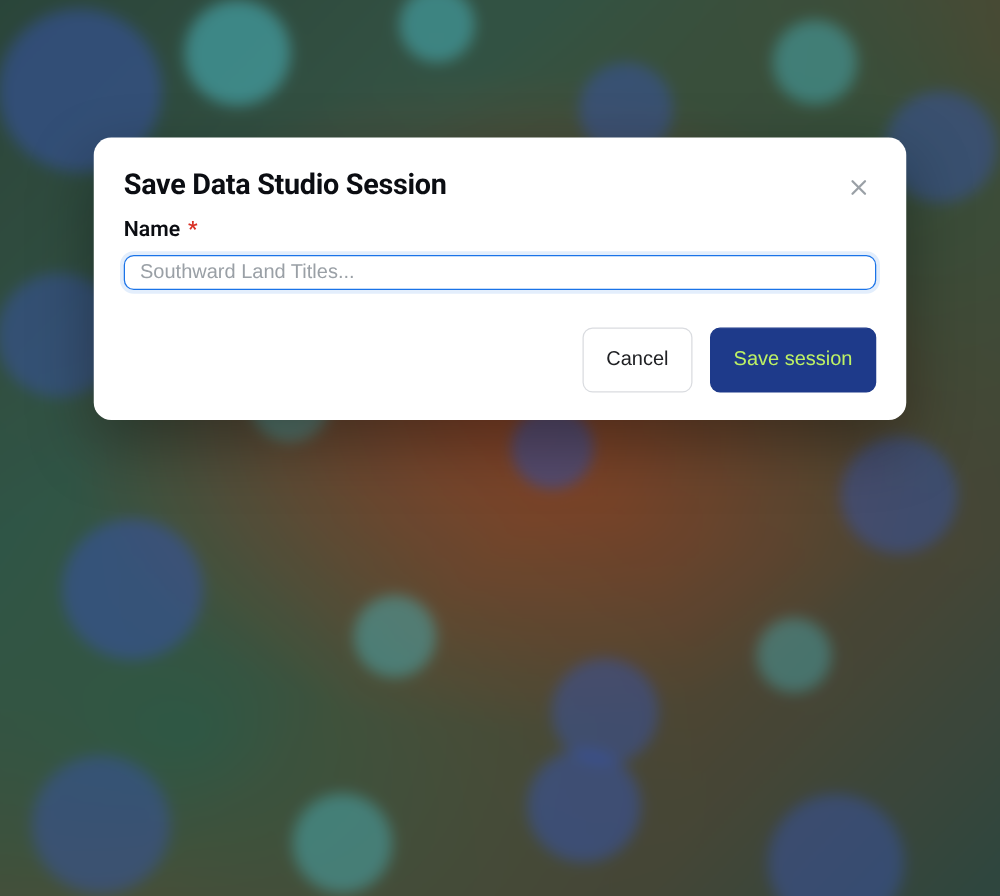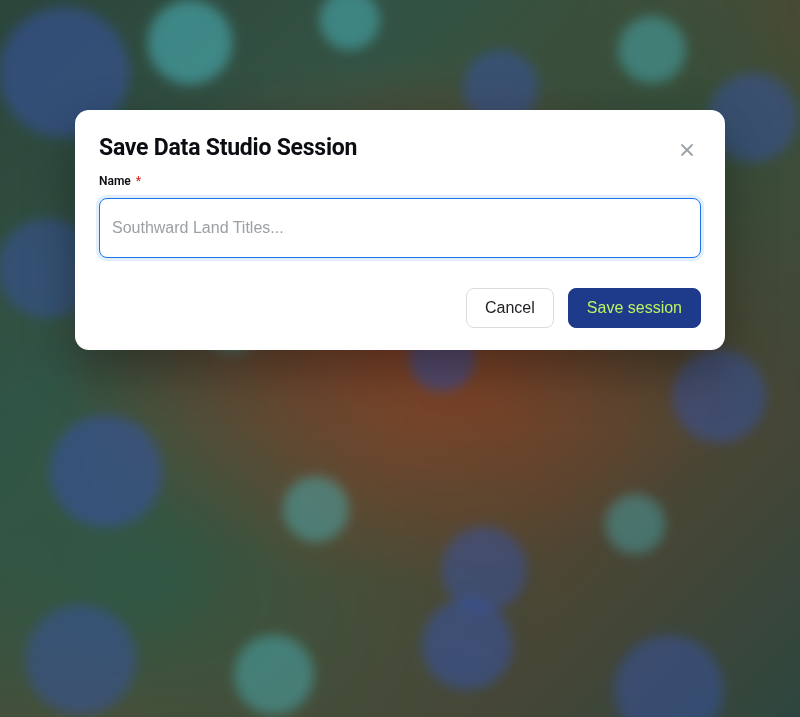--- a/index.html
+++ b/index.html
@@ -43,37 +43,37 @@
       box-shadow: 0 20px 50px rgba(0,0,0,0.35);
       padding: 24px 24px 22px 24px;
     }
     .modal-header { display: flex; align-items: flex-start; justify-content: space-between; margin-bottom: 10px; }
     .modal-title { font-size: 23px; font-weight: 700; color: #0b0d12; letter-spacing: -0.01em; }
     .close-btn {
       width: 28px; height: 28px; border: none; background: transparent; cursor: pointer;
       color: #9aa0a6; display: flex; align-items: center; justify-content: center; border-radius: 4px;
       margin-top: 2px;
     }
-    .field-label { font-size: 12px; font-weight: 600; color: #0b0d12; display: block; margin-bottom: 10px; }
+    .field-label { font-size: 17px; font-weight: 600; color: #0b0d12; display: block; margin-bottom: 10px; }
     .required { color: #d93025; margin-left: 2px; font-weight: 600; }
     .text-input {
       width: 100%;
-      height: 60px;
+      height: 28px;
       border: 1.5px solid #1a73e8;
       border-radius: 8px;
       padding: 4px 12px;
       font-size: 16px;
       color: #202124;
       outline: none;
       box-shadow: 0 0 0 3px rgba(26,115,232,0.12);
     }
     .text-input::placeholder { color: #9aa0a6; }
     .actions { display: flex; justify-content: flex-end; gap: 14px; margin-top: 30px; }
     .btn {
-      height: 40px; padding: 0 18px; border-radius: 8px; font-size: 16px; font-weight: 500;
+      height: 52px; padding: 0 18px; border-radius: 8px; font-size: 16px; font-weight: 500;
       cursor: pointer; display: inline-flex; align-items: center; justify-content: center;
     }
     .btn-secondary { background: #fff; color: #202124; border: 1px solid #dadce0; }
     .btn-primary { background: #1e3a8a; color: #bef264; border: 1px solid #1e3a8a; }
     .input-wrap { position: relative; }
     @keyframes blink { 50% { opacity: 0; } }
   </style>
 </head>
 <body>
 

